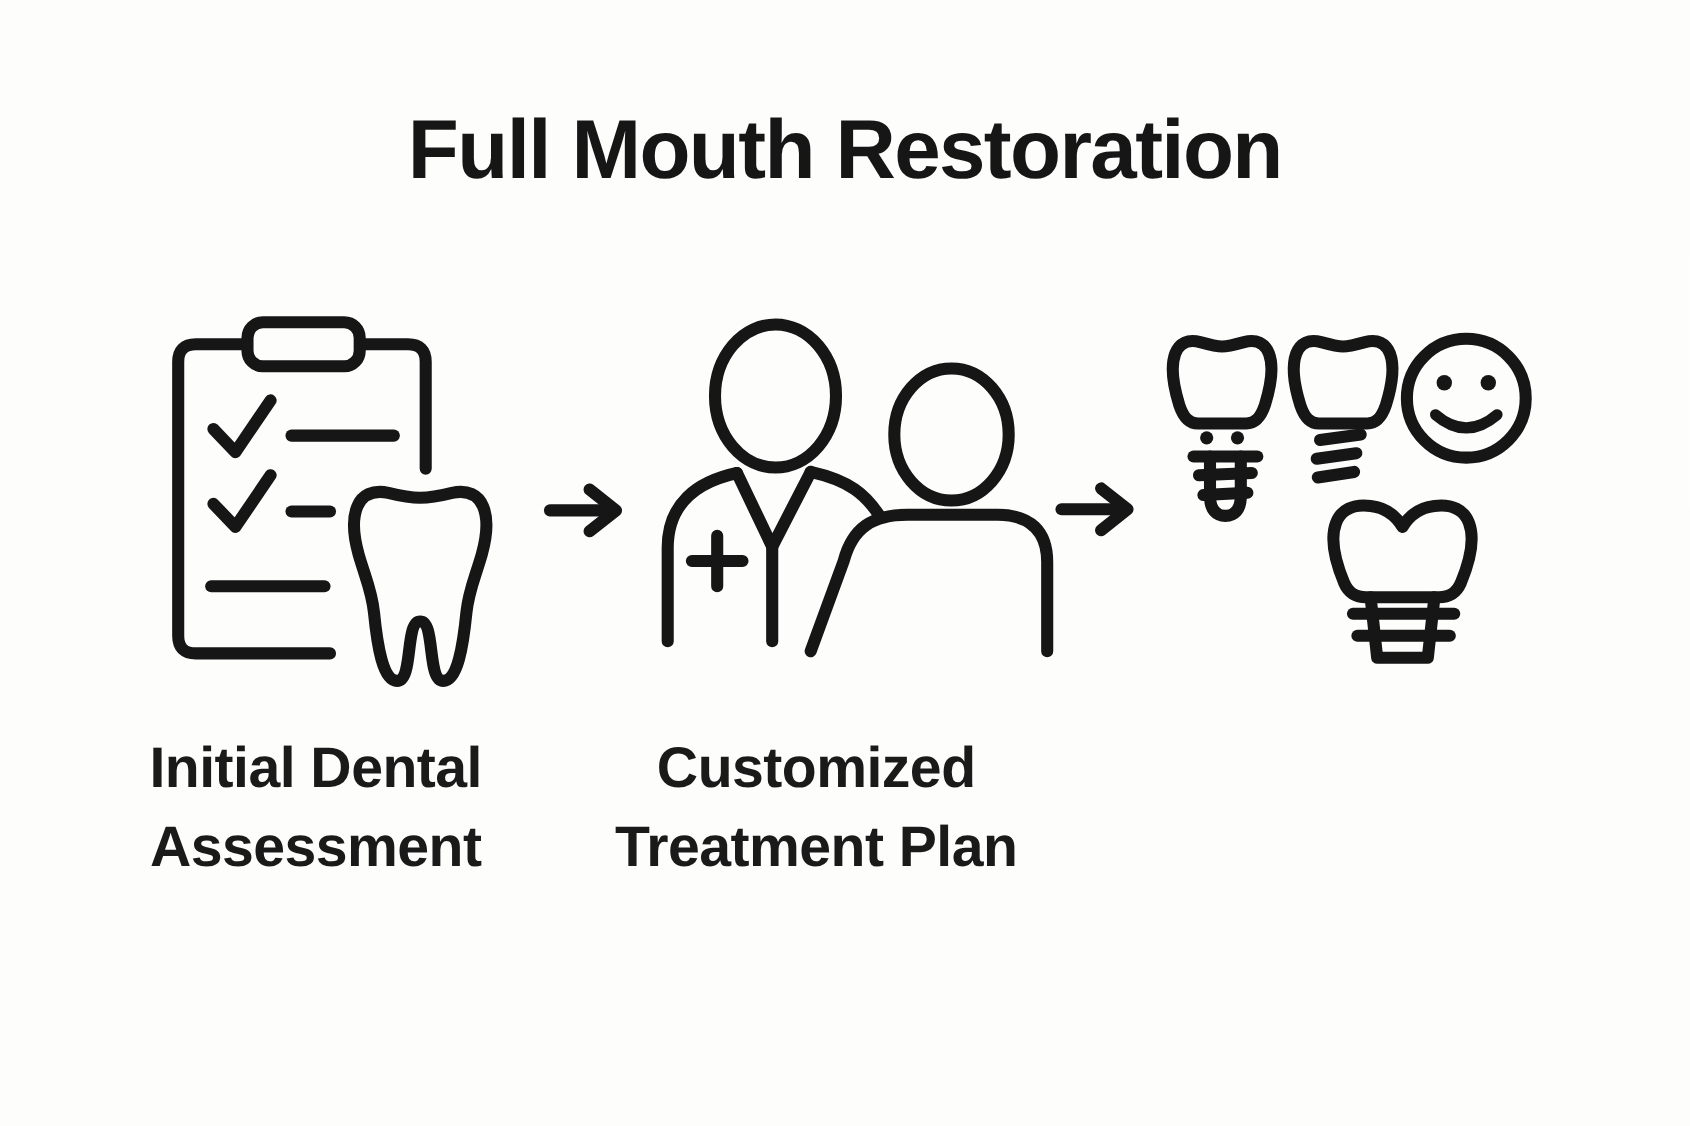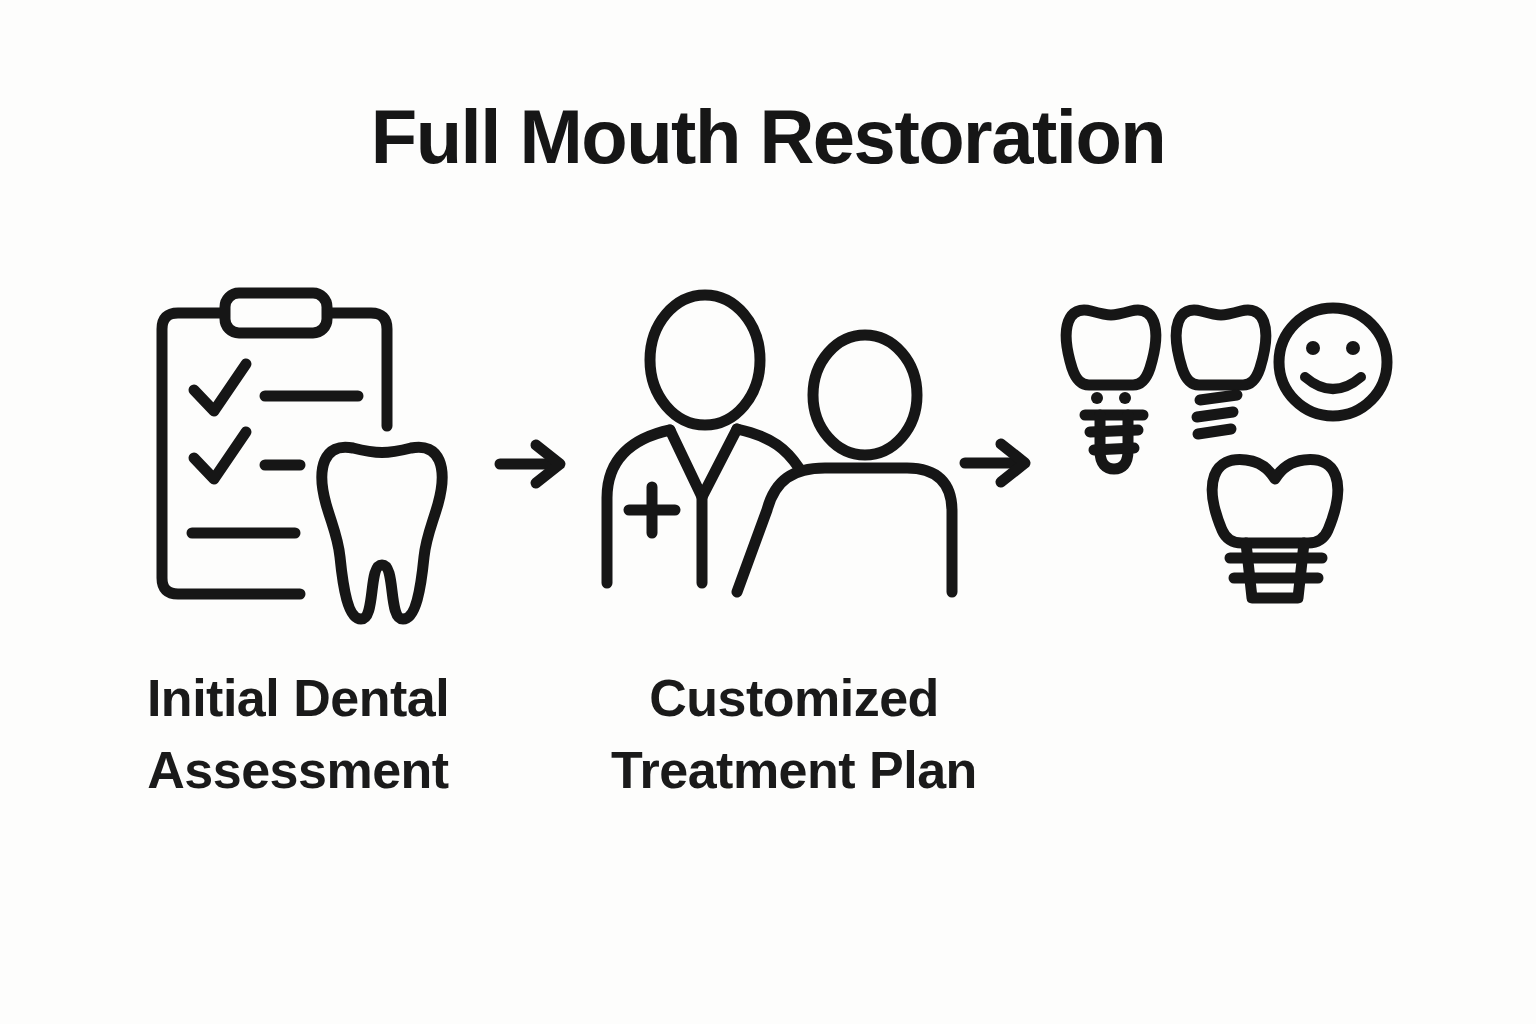--- a/index.html
+++ b/index.html
@@ -33,22 +33,22 @@
     position:absolute;
     top:662px;
     width:460px;
     text-align:center;
     font-size:52px;
     font-weight:700;
     letter-spacing:-0.5px;
     line-height:72px;
     color:#1a1a1a;
   }
-  .label-1{left:68px;}
-  .label-2{left:564px;}
+  .label-1{left:57px;}
+  .label-2{left:512px;}
   .label-3{left:1002px;}
   .stroke{
     fill:none;
     stroke:#161616;
     stroke-width:11;
     stroke-linecap:round;
     stroke-linejoin:round;
   }
   .fillwhite{fill:#fdfdfc;}
   .solid{fill:#161616;stroke:none;}

